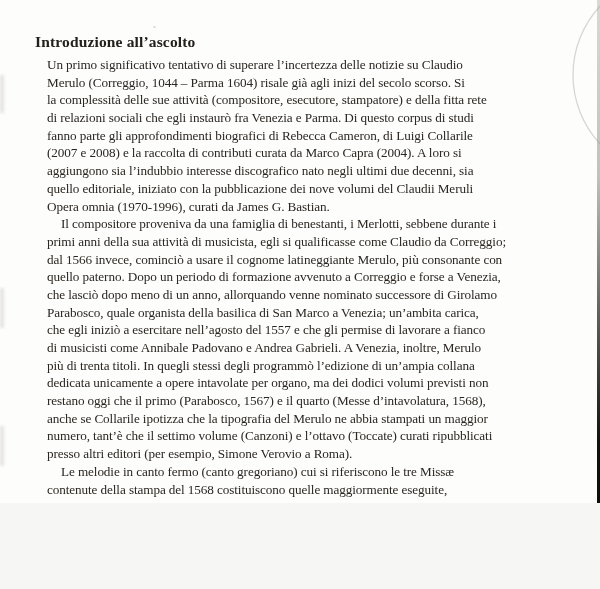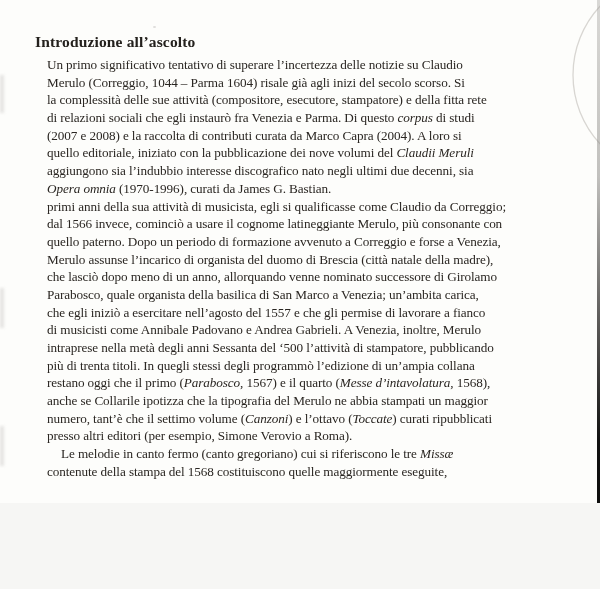--- a/index.html
+++ b/index.html
@@ -27,21 +27,21 @@
     color: #2a2622;
   }
   .line {
     white-space: nowrap;
     font-size: 13.2px;
     line-height: 17.7px;
     height: 17.7px;
     letter-spacing: -0.1px;
   }
   .line.indent { text-indent: 14px; }
-  .it { font-style: italic; }
+  .it { }
   .page-number {
     position: absolute; left: 541px; top: 546px;
     width: 14px; text-align: center;
     font-size: 12.5px; color: #37332e;
   }
   
   .curve-svg { position: absolute; left: 0; top: 0; pointer-events: none; }
   
   .edge-right {
     position: absolute; right: 0; top: 0;
@@ -85,34 +85,35 @@
   <div class="speck p1"></div>
   <div class="speck p2"></div>
 
   <div class="heading" style="color: rgb(36, 33, 29);">Introduzione all’ascolto</div>
 
   <div class="body-text" style="color: rgb(42, 38, 34);">
       <div class="line"><span>Un primo significativo tentativo di superare l’incertezza delle notizie su Claudio</span></div>
       <div class="line"><span>Merulo (Correggio, 1044 – Parma 1604) risale già agli inizi del secolo scorso. Si</span></div>
       <div class="line"><span>la complessità delle sue attività (compositore, esecutore, stampatore) e della fitta rete</span></div>
       <div class="line"><span>di relazioni sociali che egli instaurò fra Venezia e Parma. Di questo </span><span class="it">corpus</span><span> di studi</span></div>
+      <div class="line"><span>fanno parte gli approfondimenti biografici di Rebecca Cameron, di Luigi Collarile</span></div>
       <div class="line"><span>(2007 e 2008) e la raccolta di contributi curata da Marco Capra (2004). A loro si</span></div>
+      <div class="line"><span>aggiungono sia l’indubbio interesse discografico nato negli ultimi due decenni, sia</span></div>
       <div class="line"><span>quello editoriale, iniziato con la pubblicazione dei nove volumi del </span><span class="it">Claudii Meruli</span></div>
-      <div class="line"><span>aggiungono sia l’indubbio interesse discografico nato negli ultimi due decenni, sia</span></div>
       <div class="line"><span class="it">Opera omnia</span><span> (1970-1996), curati da James G. Bastian.</span></div>
+      <div class="line indent"><span>Il compositore proveniva da una famiglia di benestanti, i Merlotti, sebbene durante i</span></div>
       <div class="line"><span>primi anni della sua attività di musicista, egli si qualificasse come Claudio da Correggio;</span></div>
       <div class="line"><span>dal 1566 invece, cominciò a usare il cognome latineggiante Merulo, più consonante con</span></div>
       <div class="line"><span>quello paterno. Dopo un periodo di formazione avvenuto a Correggio e forse a Venezia,</span></div>
-      <div class="line"><span>Merulo assunse l’incarico di organista del duomo di Brescia (città natale della madre),</span></div>
       <div class="line"><span>che lasciò dopo meno di un anno, allorquando venne nominato successore di Girolamo</span></div>
       <div class="line"><span>Parabosco, quale organista della basilica di San Marco a Venezia; un’ambita carica,</span></div>
       <div class="line"><span>che egli iniziò a esercitare nell’agosto del 1557 e che gli permise di lavorare a fianco</span></div>
       <div class="line"><span>di musicisti come Annibale Padovano e Andrea Gabrieli. A Venezia, inoltre, Merulo</span></div>
-      <div class="line"><span>intraprese nella metà degli anni Sessanta del ‘500 l’attività di stampatore, pubblicando</span></div>
       <div class="line"><span>più di trenta titoli. In quegli stessi degli programmò l’edizione di un’ampia collana</span></div>
+      <div class="line"><span>dedicata unicamente a opere intavolate per organo, ma dei dodici volumi previsti non</span></div>
       <div class="line"><span>restano oggi che il primo (</span><span class="it">Parabosco</span><span>, 1567) e il quarto (</span><span class="it">Messe d’intavolatura</span><span>, 1568),</span></div>
       <div class="line"><span>anche se Collarile ipotizza che la tipografia del Merulo ne abbia stampati un maggior</span></div>
       <div class="line"><span>numero, tant’è che il settimo volume (</span><span class="it">Canzoni</span><span>) e l’ottavo (</span><span class="it">Toccate</span><span>) curati ripubblicati</span></div>
       <div class="line"><span>presso altri editori (per esempio, Simone Verovio a Roma).</span></div>
       <div class="line indent"><span>Le melodie in canto fermo (canto gregoriano) cui si riferiscono le tre </span><span class="it">Missæ</span></div>
       <div class="line"><span>contenute della stampa del 1568 costituiscono quelle maggiormente eseguite,</span></div>
     </div>
 
   <div class="page-number">5</div>
 

